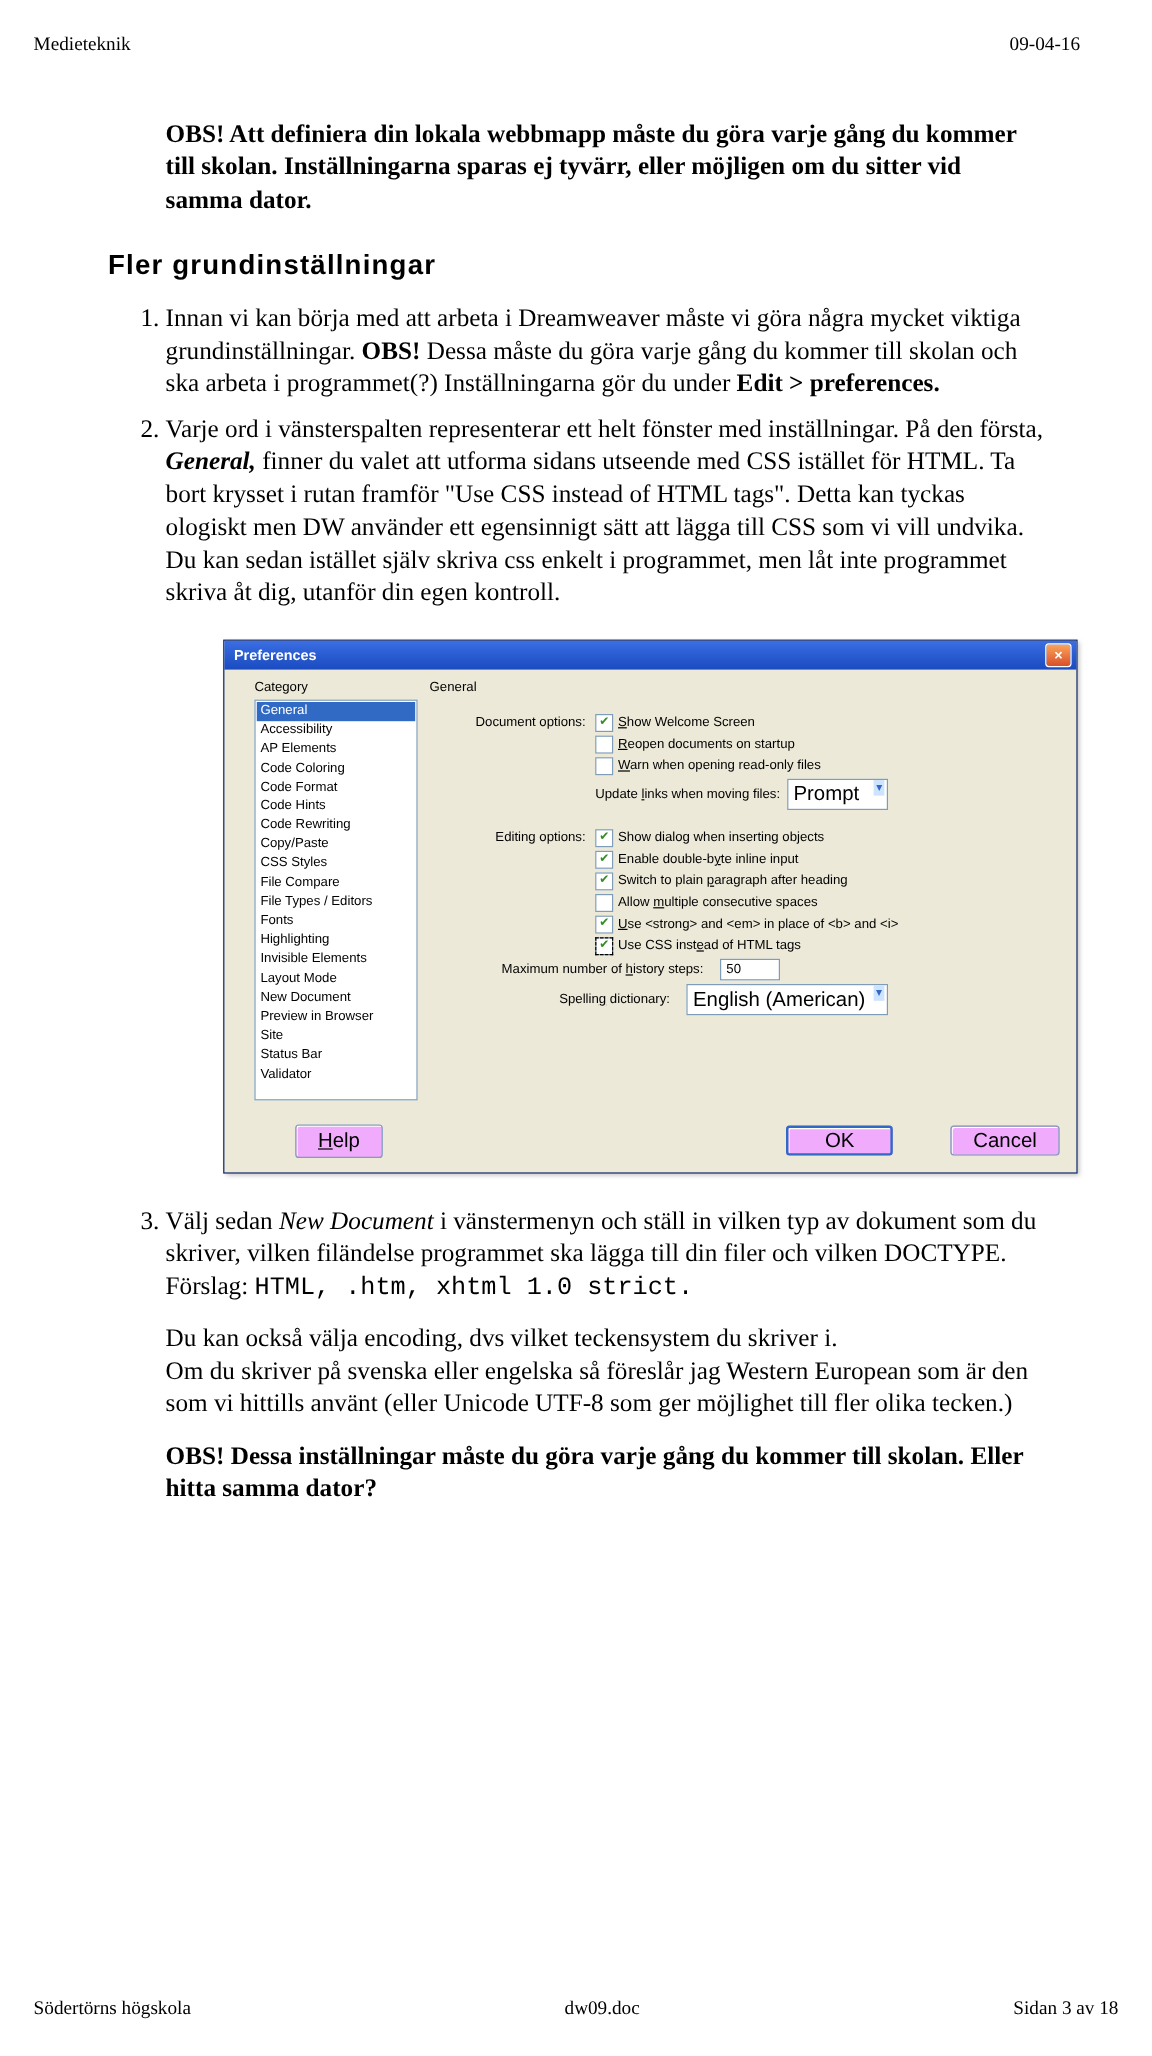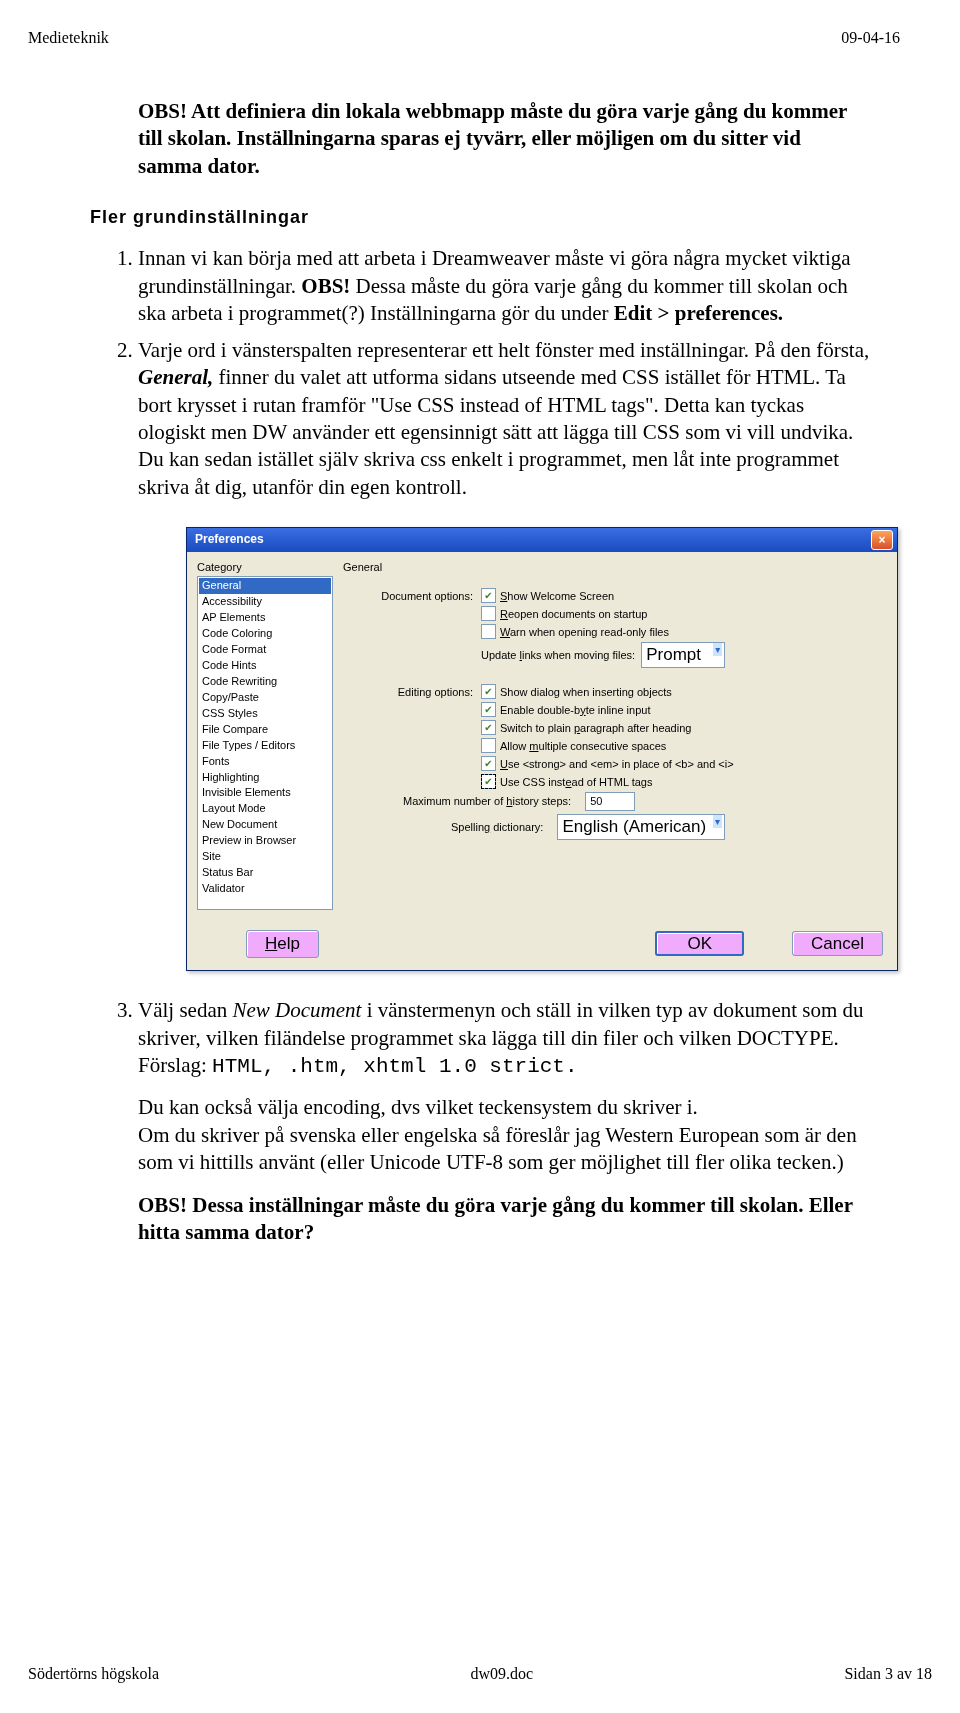--- a/index.html
+++ b/index.html
@@ -25,21 +25,21 @@
   }
   .hdr-left { left: 28px; }
   .hdr-right { right: 60px; }
   .obs1 {
     margin-top: 70px;
     font-weight: bold;
     margin-left: 48px;
   }
   h3.section {
     font-family: Arial, Helvetica, sans-serif;
-    font-size: 18px;
+    font-size: 23px;
     font-weight: bold;
     letter-spacing: 1px;
     margin: 26px 0 16px 0;
   }
   ol.main {
     margin: 0 0 0 20px;
     padding-left: 28px;
   }
   ol.main > li { margin-bottom: 10px; }
   .italic { font-style: italic; }
@@ -74,20 +74,21 @@
     border: 1px solid #fff;
     border-radius: 3px;
     color:#fff; font-size:12px; font-weight:bold;
     display:flex; align-items:center; justify-content:center;
     line-height:1;
   }
   .dialog-body {
     display: flex;
     padding: 8px 10px 10px 10px;
     gap: 10px;
+    margin-left: 15px;
   }
   .catlabel { font-size:11px; margin-bottom:2px; }
   .cat-list {
     width: 132px;
     background:#fff;
     border:1px solid #7f9db9;
     height: 330px;
     overflow: hidden;
     padding:1px;
     font-size:11px;

